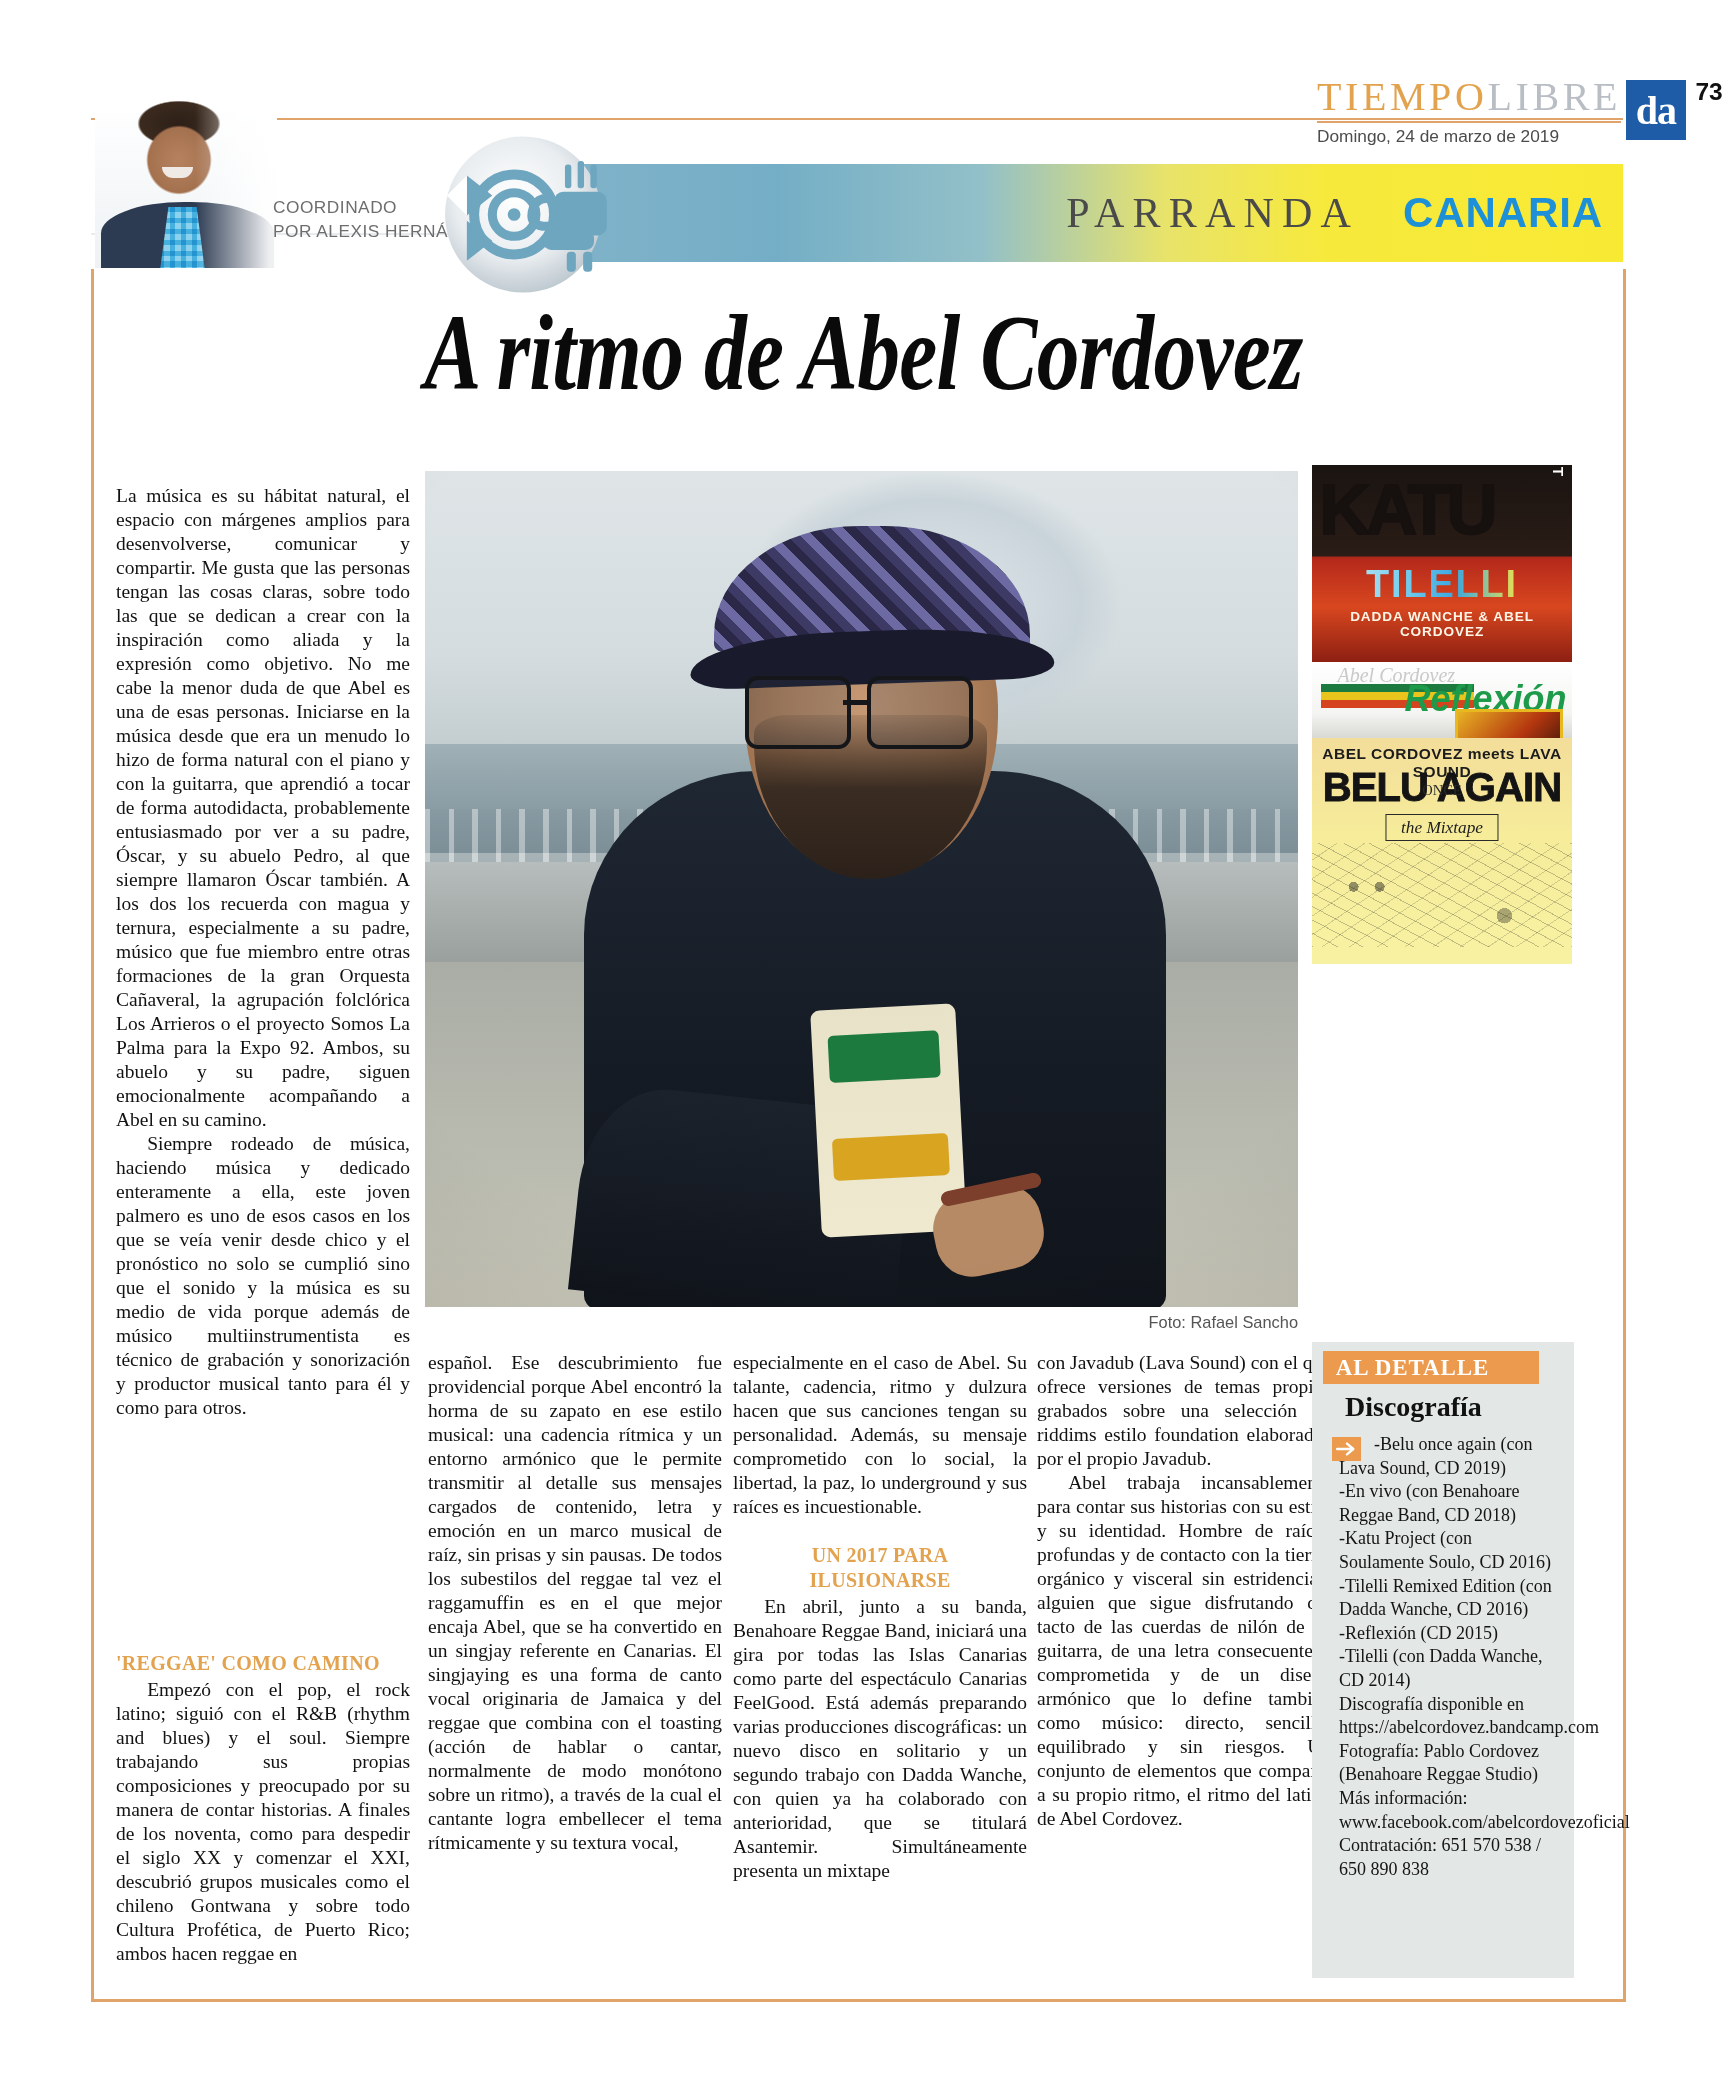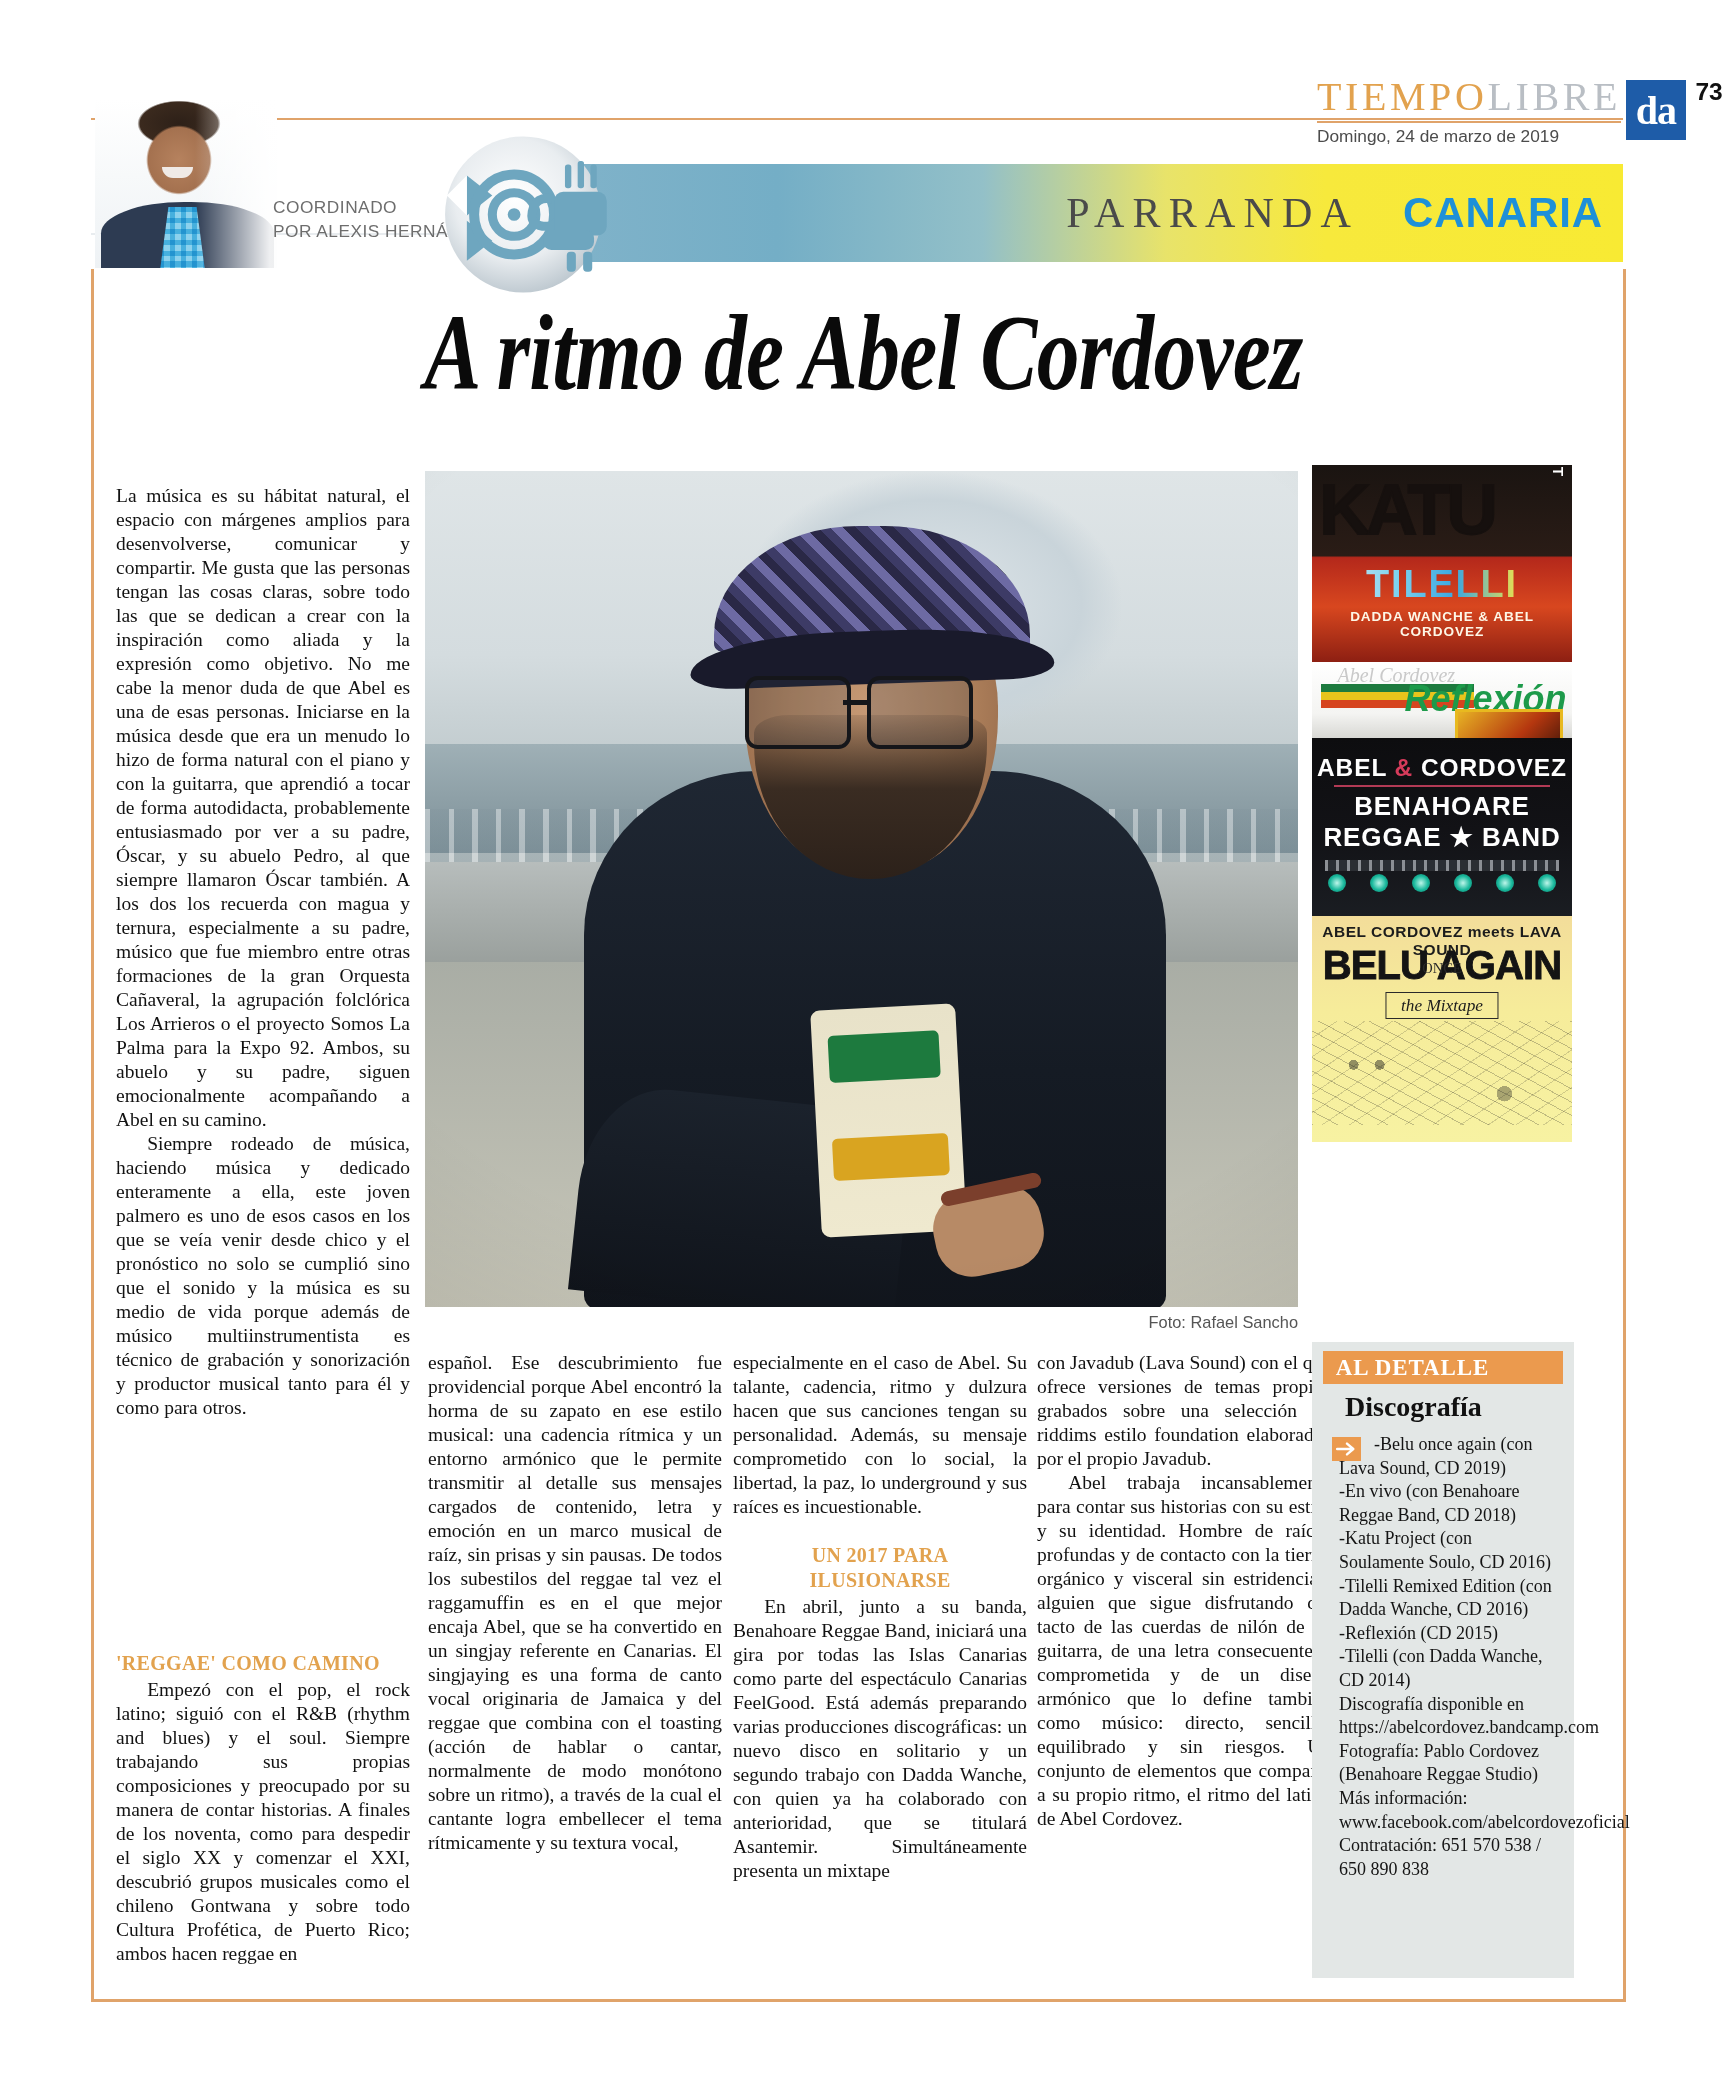--- a/index.html
+++ b/index.html
@@ -236,21 +236,21 @@
     margin:14.5px 0 1.8px 0;text-align:left;
   }
   .subhead.center{text-align:center;margin-top:23.6px;}
 
   
   .sidebar{
     position:absolute;left:1312px;top:1342px;width:262px;height:636px;
     background:#e3e7e6;
   }
   .al-detalle{
-    position:absolute;left:11px;top:9px;width:240px;height:33px;background:#eb9a4e;
+    position:absolute;left:11px;top:9px;width:216px;height:33px;background:#eb9a4e;
     color:#ffffff;font-family:"Liberation Serif",serif;font-weight:bold;font-size:23px;
     letter-spacing:0.9px;display:flex;align-items:center;padding-left:12.7px;box-sizing:border-box;
   }
   .disco-title{
     position:absolute;left:33px;top:49px;font-family:"Liberation Serif",serif;
     font-weight:bold;font-size:28px;color:#111;
   }
   .arrow-icon{
     position:absolute;left:20px;top:95px;width:29px;height:23.6px;background:#eb9a4e;
   }
@@ -366,39 +366,20 @@
       <div class="sub">DADDA WANCHE &amp; ABEL CORDOVEZ</div>
     </div>
 
     <div class="cover cv-refl">
       <div class="sig">Abel Cordovez</div>
       <div class="stripes"></div>
       <div class="word">Reflexión</div>
       <div class="art"></div>
     </div>
 
-    <div class="cover cv-ben">
-      <div class="l1">
-        <span>ABEL</span>
-        <em>&amp;</em>
-        <span>CORDOVEZ</span>
-      </div>
-      <div class="rule"></div>
-      <div class="l2">BENAHOARE</div>
-      <div class="l3">REGGAE ★ BAND</div>
-      <div class="truss"></div>
-      <div class="lights">
-        <i></i>
-          <i></i>
-          <i></i>
-          <i></i>
-          <i></i>
-          <i></i>
-      </div>
-    </div>
 
     <div class="cover cv-belu">
       <div class="top">ABEL CORDOVEZ meets LAVA SOUND</div>
       <div class="big">BELU  AGAIN</div>
       <div class="once">ONCE</div>
       <div class="mix">the Mixtape</div>
       <div class="doodle"></div>
     </div>
   </div>
 

